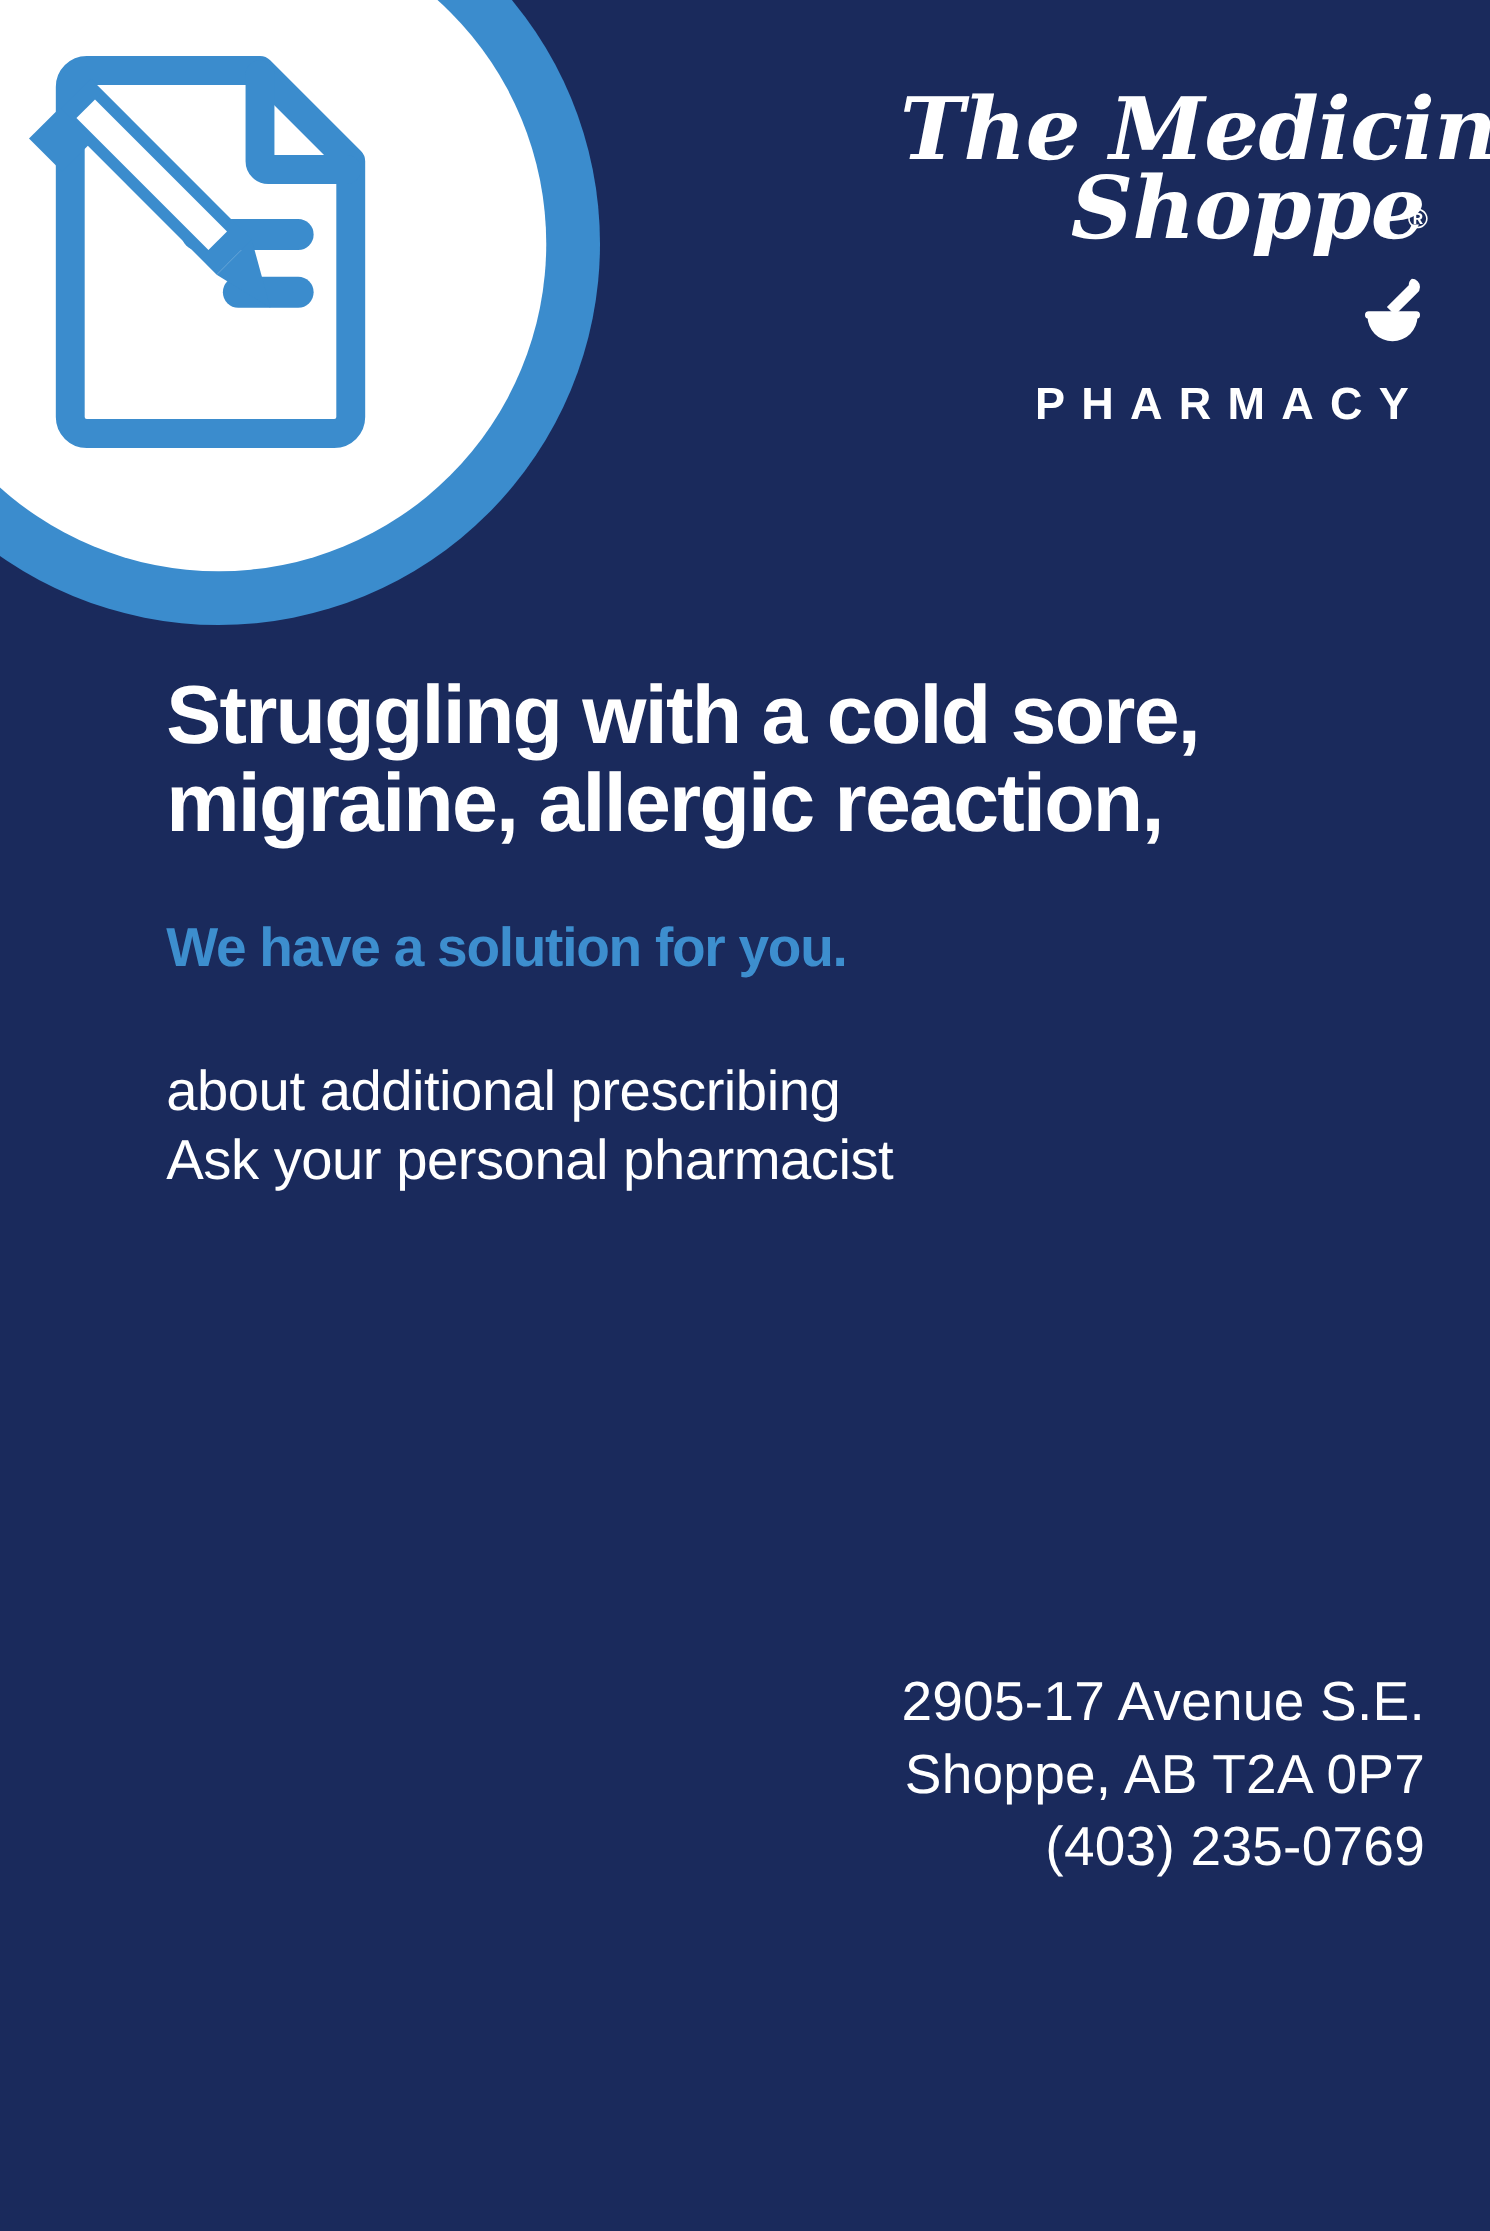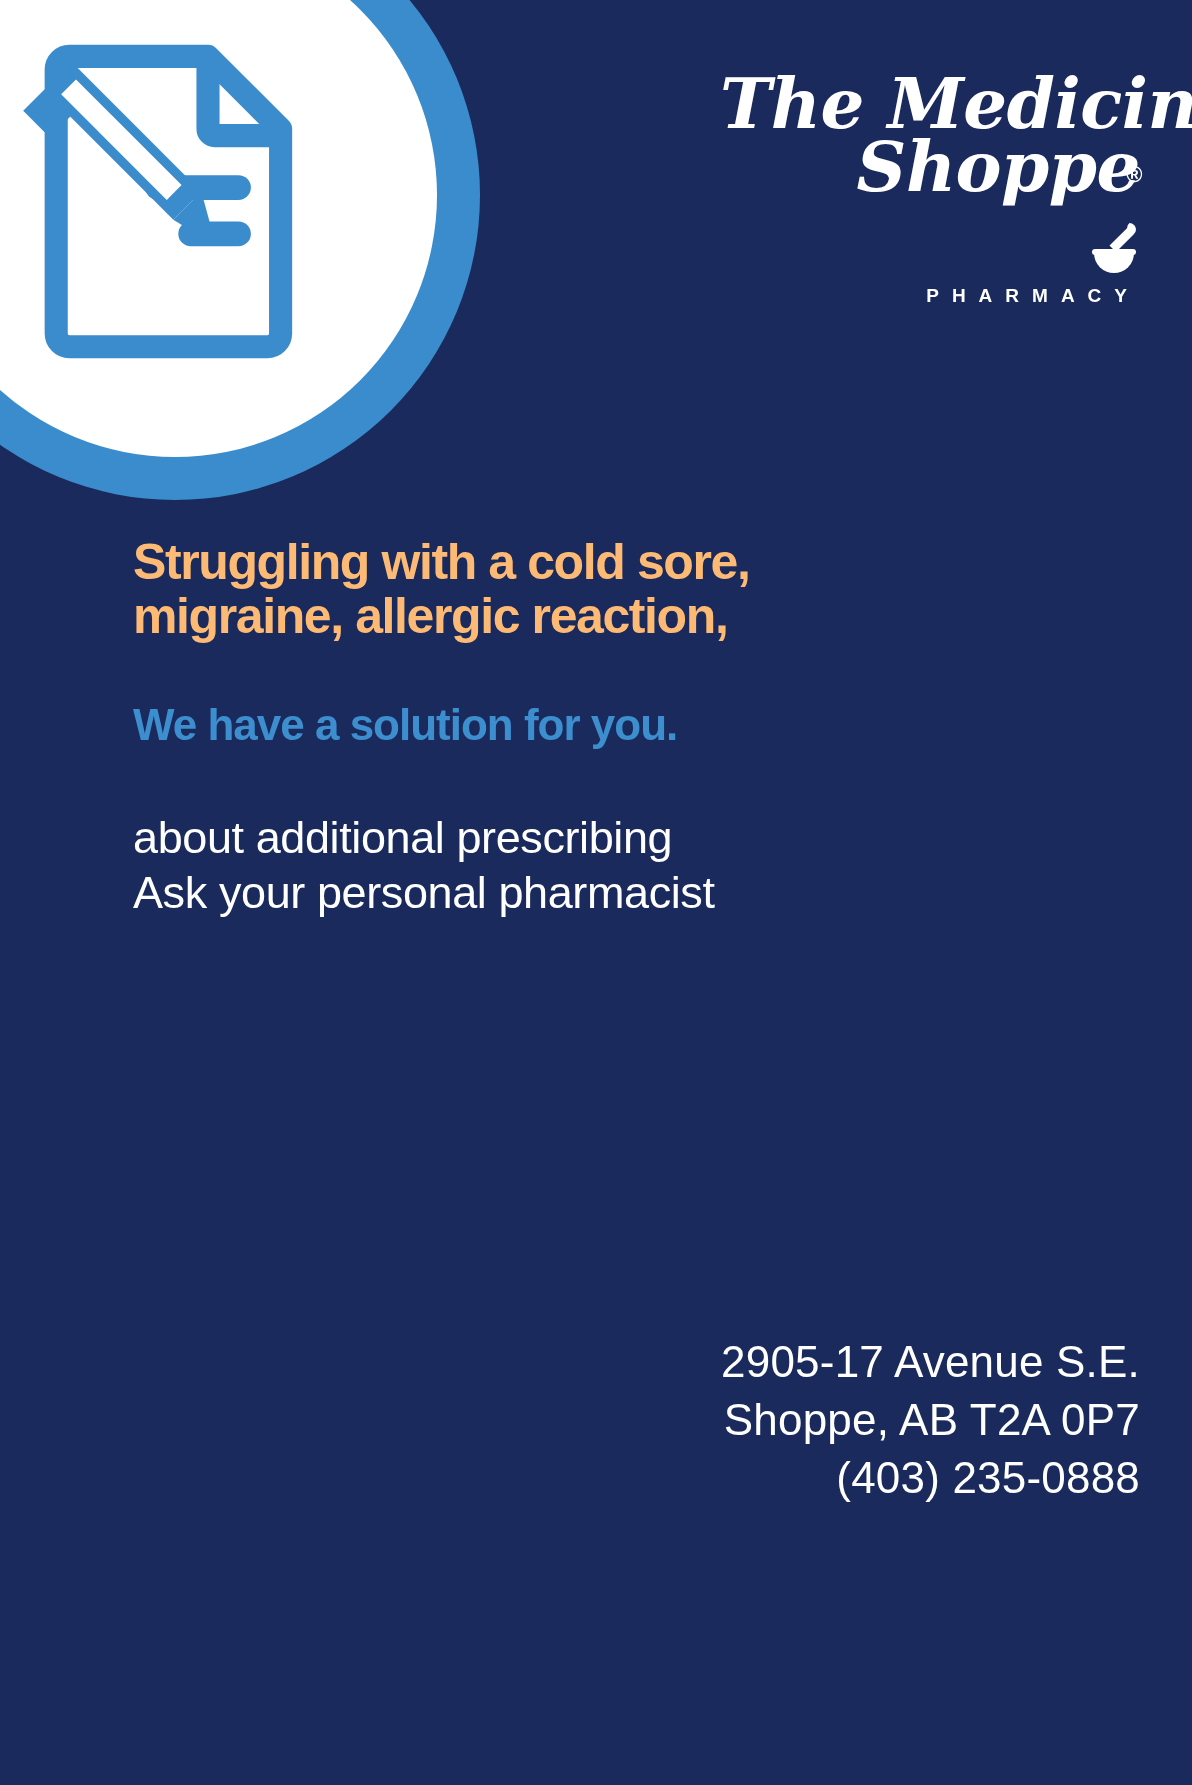--- a/index.html
+++ b/index.html
@@ -81,43 +81,43 @@
     font-style:normal;
     font-weight:700;
     vertical-align:top;
     position:relative;
     top:-34px;
     left:2px;
     font-family:"Liberation Sans", sans-serif;
   }
   .mortar { width:52px; height:58px; margin-left:2px; margin-bottom:2px; flex:0 0 auto; }
   .logo-pharmacy {
-    margin-top:6px;
-    font-family:"Liberation Sans", sans-serif;
-    font-weight:700;
-    font-size:19px;
+    margin-top:23px;
+    font-family:"Liberation Sans", sans-serif;
+    font-weight:700;
+    font-size:36px;
     letter-spacing:13px;
     text-indent:13px;
     color:#ffffff;
     padding-right:0px;
   }
 
   
   .content {
     position:absolute;
     left:133px;
     top:536px;
     width:930px;
   }
 
   .headline {
-    color:#fdba74;
-    font-family:"Liberation Sans", sans-serif;
-    font-weight:700;
-    font-size:50px;
+    color:#ffffff;
+    font-family:"Liberation Sans", sans-serif;
+    font-weight:700;
+    font-size:66px;
     line-height:1.07;
     letter-spacing:-1.4px;
   }
   .headline .hl-line { display:block; white-space:nowrap; }
 
   .subhead {
     margin-top:58px;
     color:#3d8ece;
     font-family:"Liberation Sans", sans-serif;
     font-weight:700;
@@ -209,16 +209,16 @@
     <div class="bodytext">
       <span class="bd-line">about additional prescribing</span>
       <span class="bd-line">Ask your personal pharmacist</span>
     </div>
 
   </div>
 
   <div class="address">
     <span class="ad-line">2905-17 Avenue S.E.</span>
     <span class="ad-line">Shoppe, AB T2A 0P7</span>
-    <span class="ad-line">(403) 235-0888</span>
+    <span class="ad-line">(403) 235-0769</span>
   </div>
 
 </div>
 
 </body></html>

